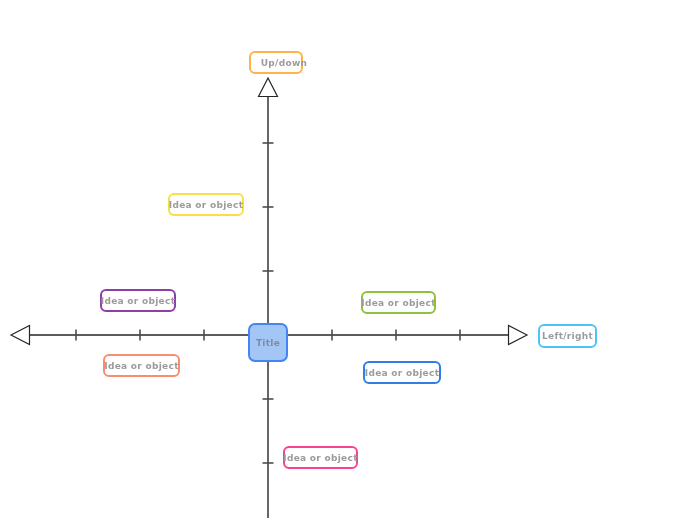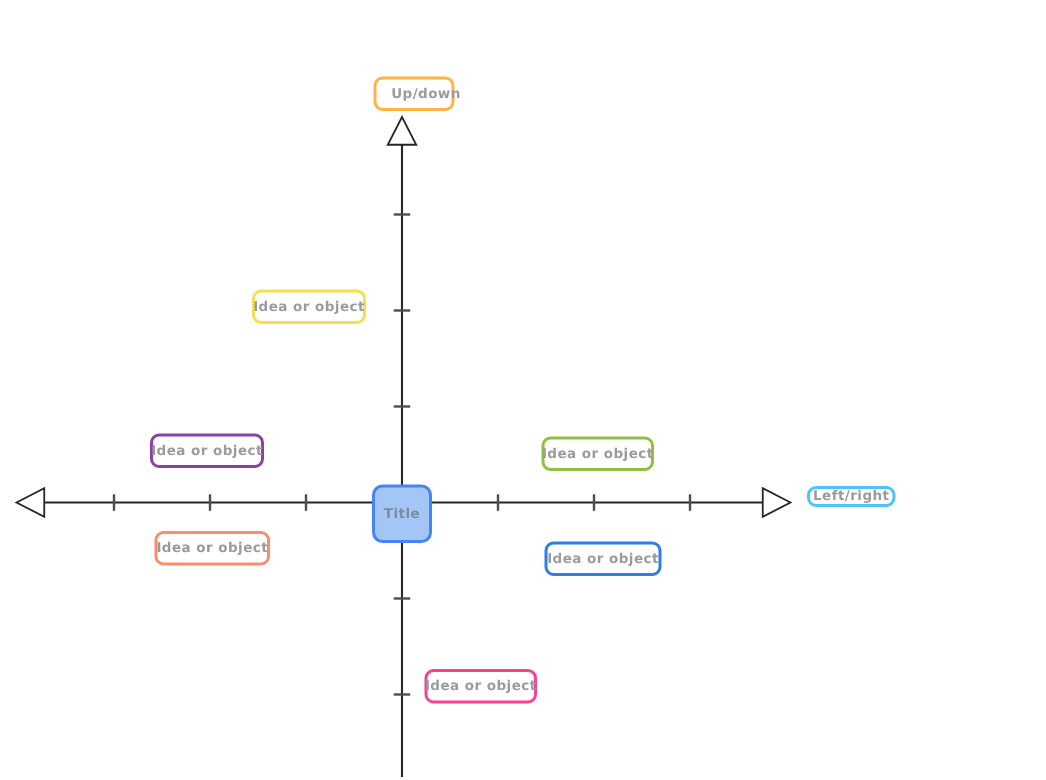--- a/index.html
+++ b/index.html
@@ -21,21 +21,21 @@
     display: flex;
     align-items: center;
     justify-content: center;
     font-size: 9px;
     font-weight: bold;
     letter-spacing: 0.3px;
     white-space: nowrap;
     cursor: default;
   }
   #updown-box   { left: 249px; top: 51px;  width: 54px; height: 23px; }
-  #leftright-box{ left: 538px; top: 324px; width: 59px; height: 14px; }
+  #leftright-box{ left: 538px; top: 324px; width: 59px; height: 24px; }
   #title-box    { left: 248px; top: 323px; width: 40px; height: 39px; border-radius: 7px; z-index: 2; }
   .node { z-index: 1; }
 </style>
 </head>
 <body>
 
 <div id="stage" style="color: rgb(155, 155, 155);">
 
   <svg id="axis-svg" width="697" height="520" viewBox="0 0 697 520">
 

